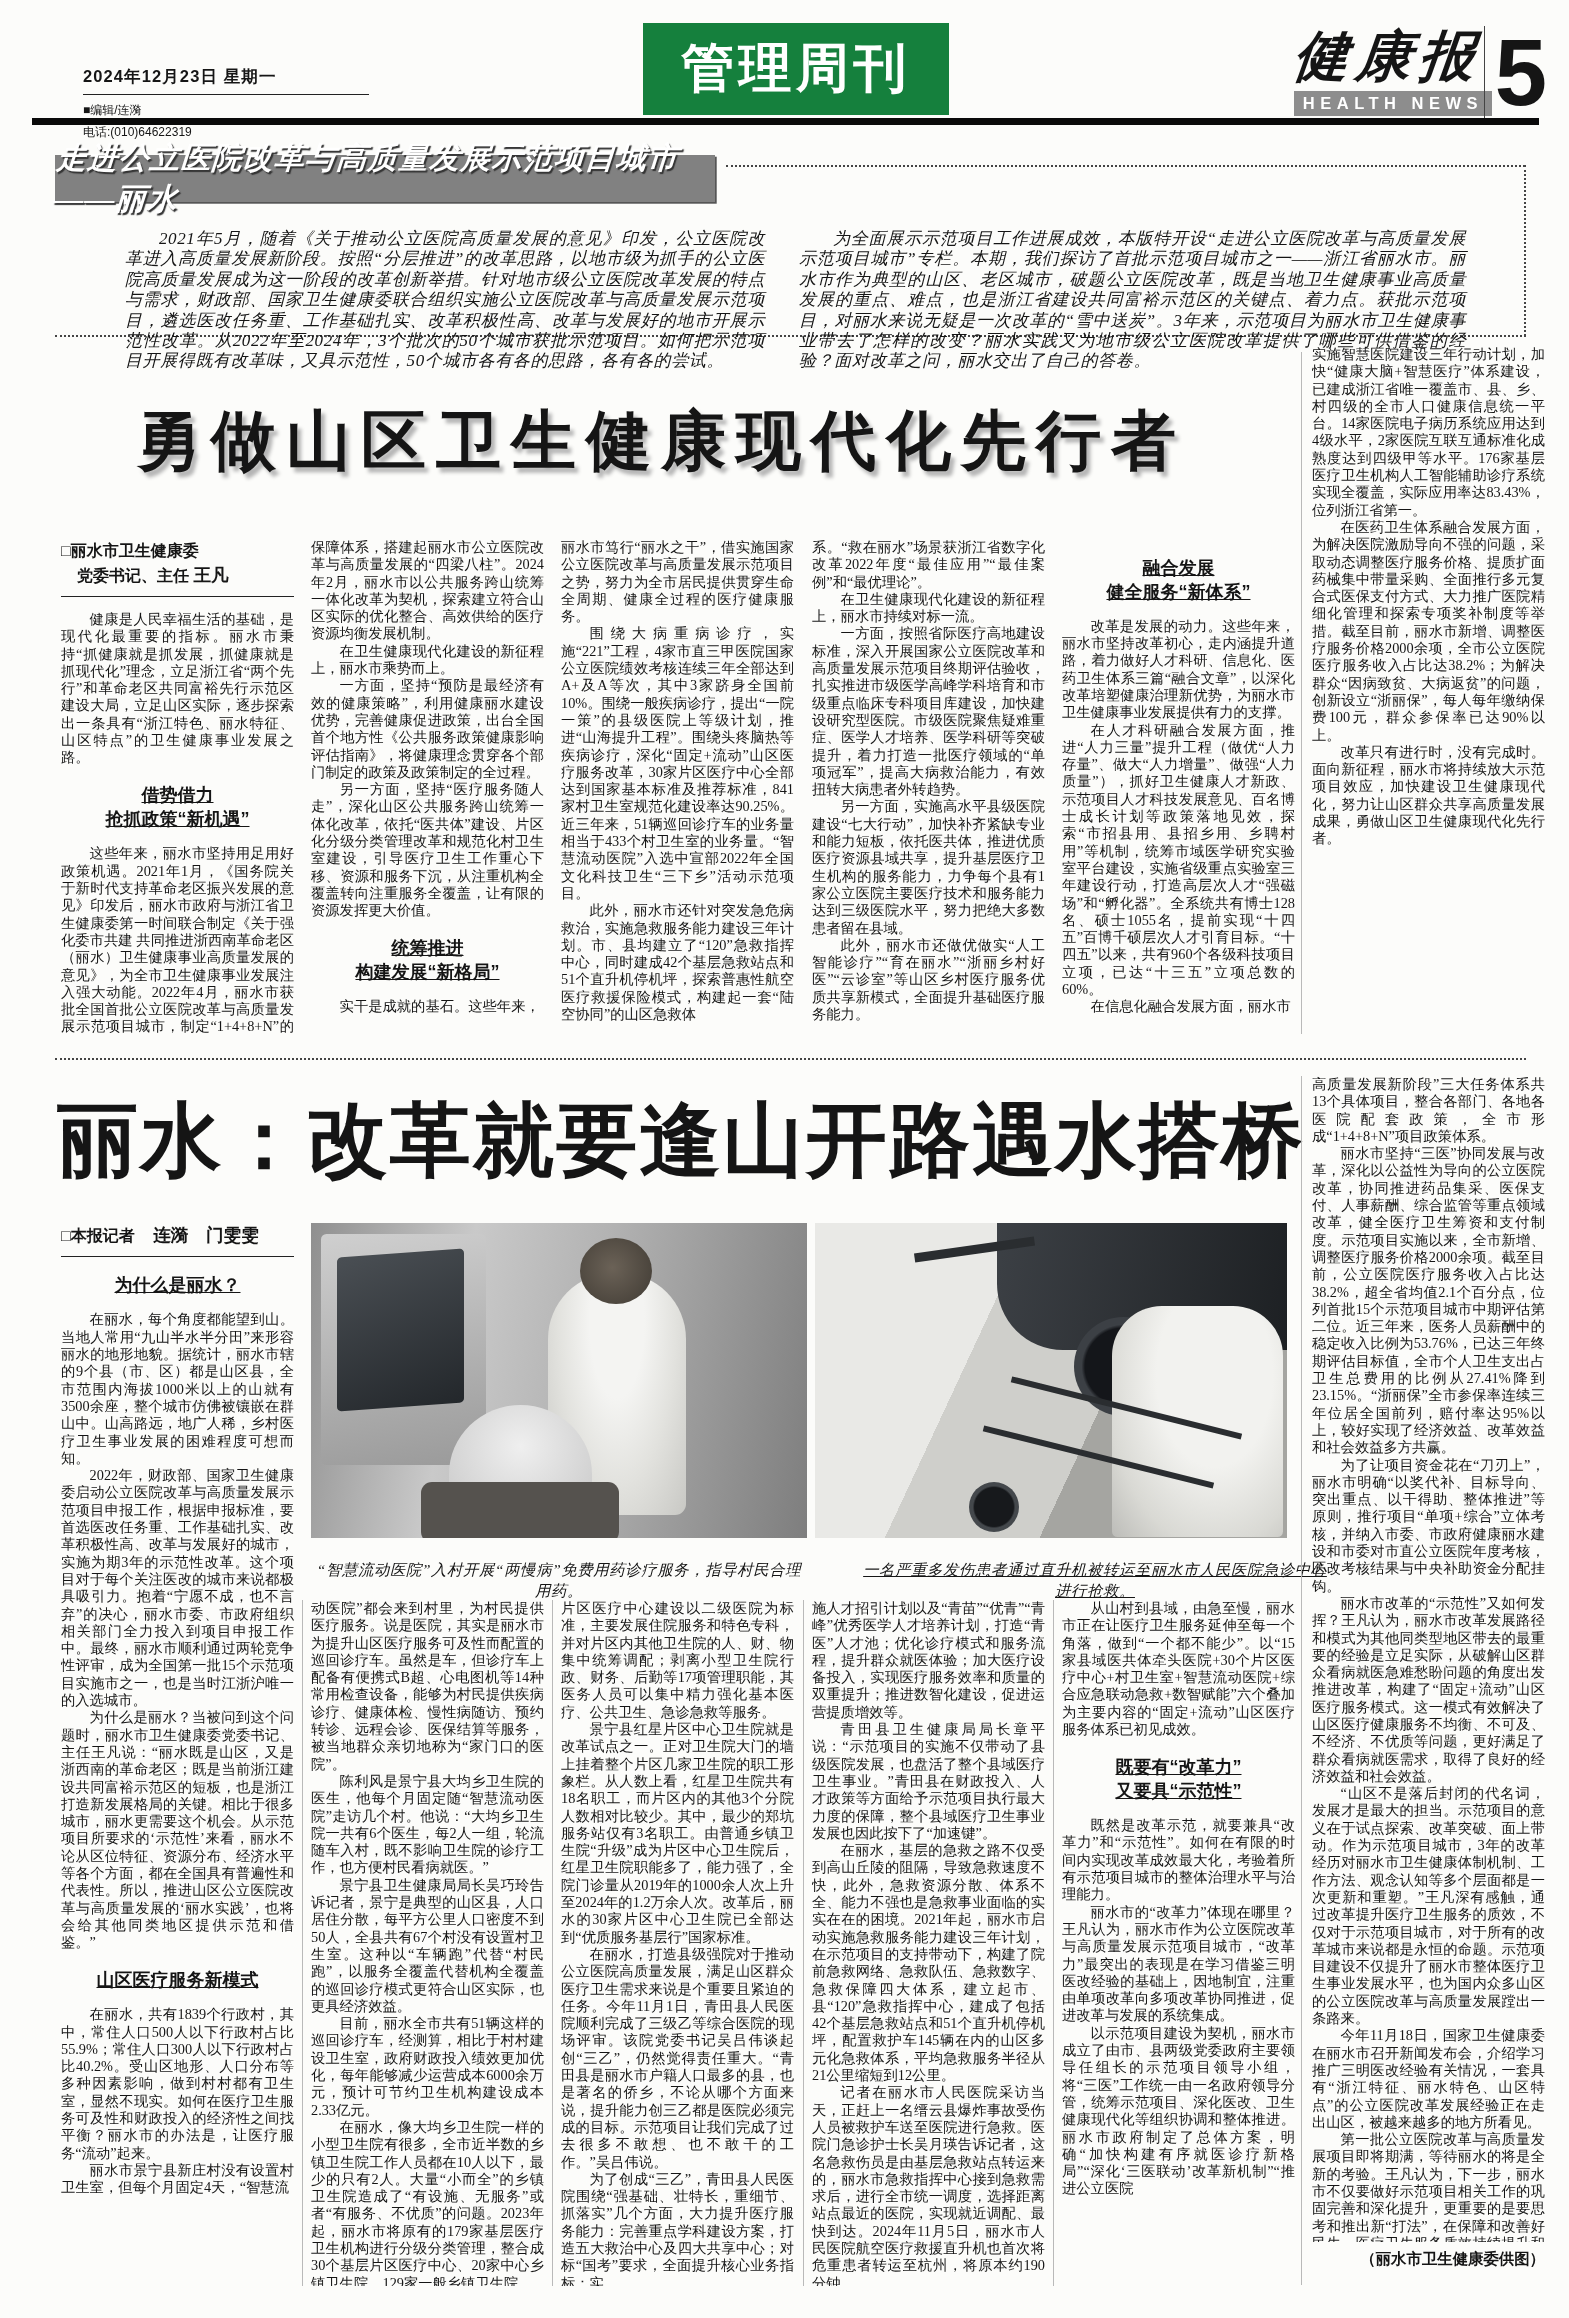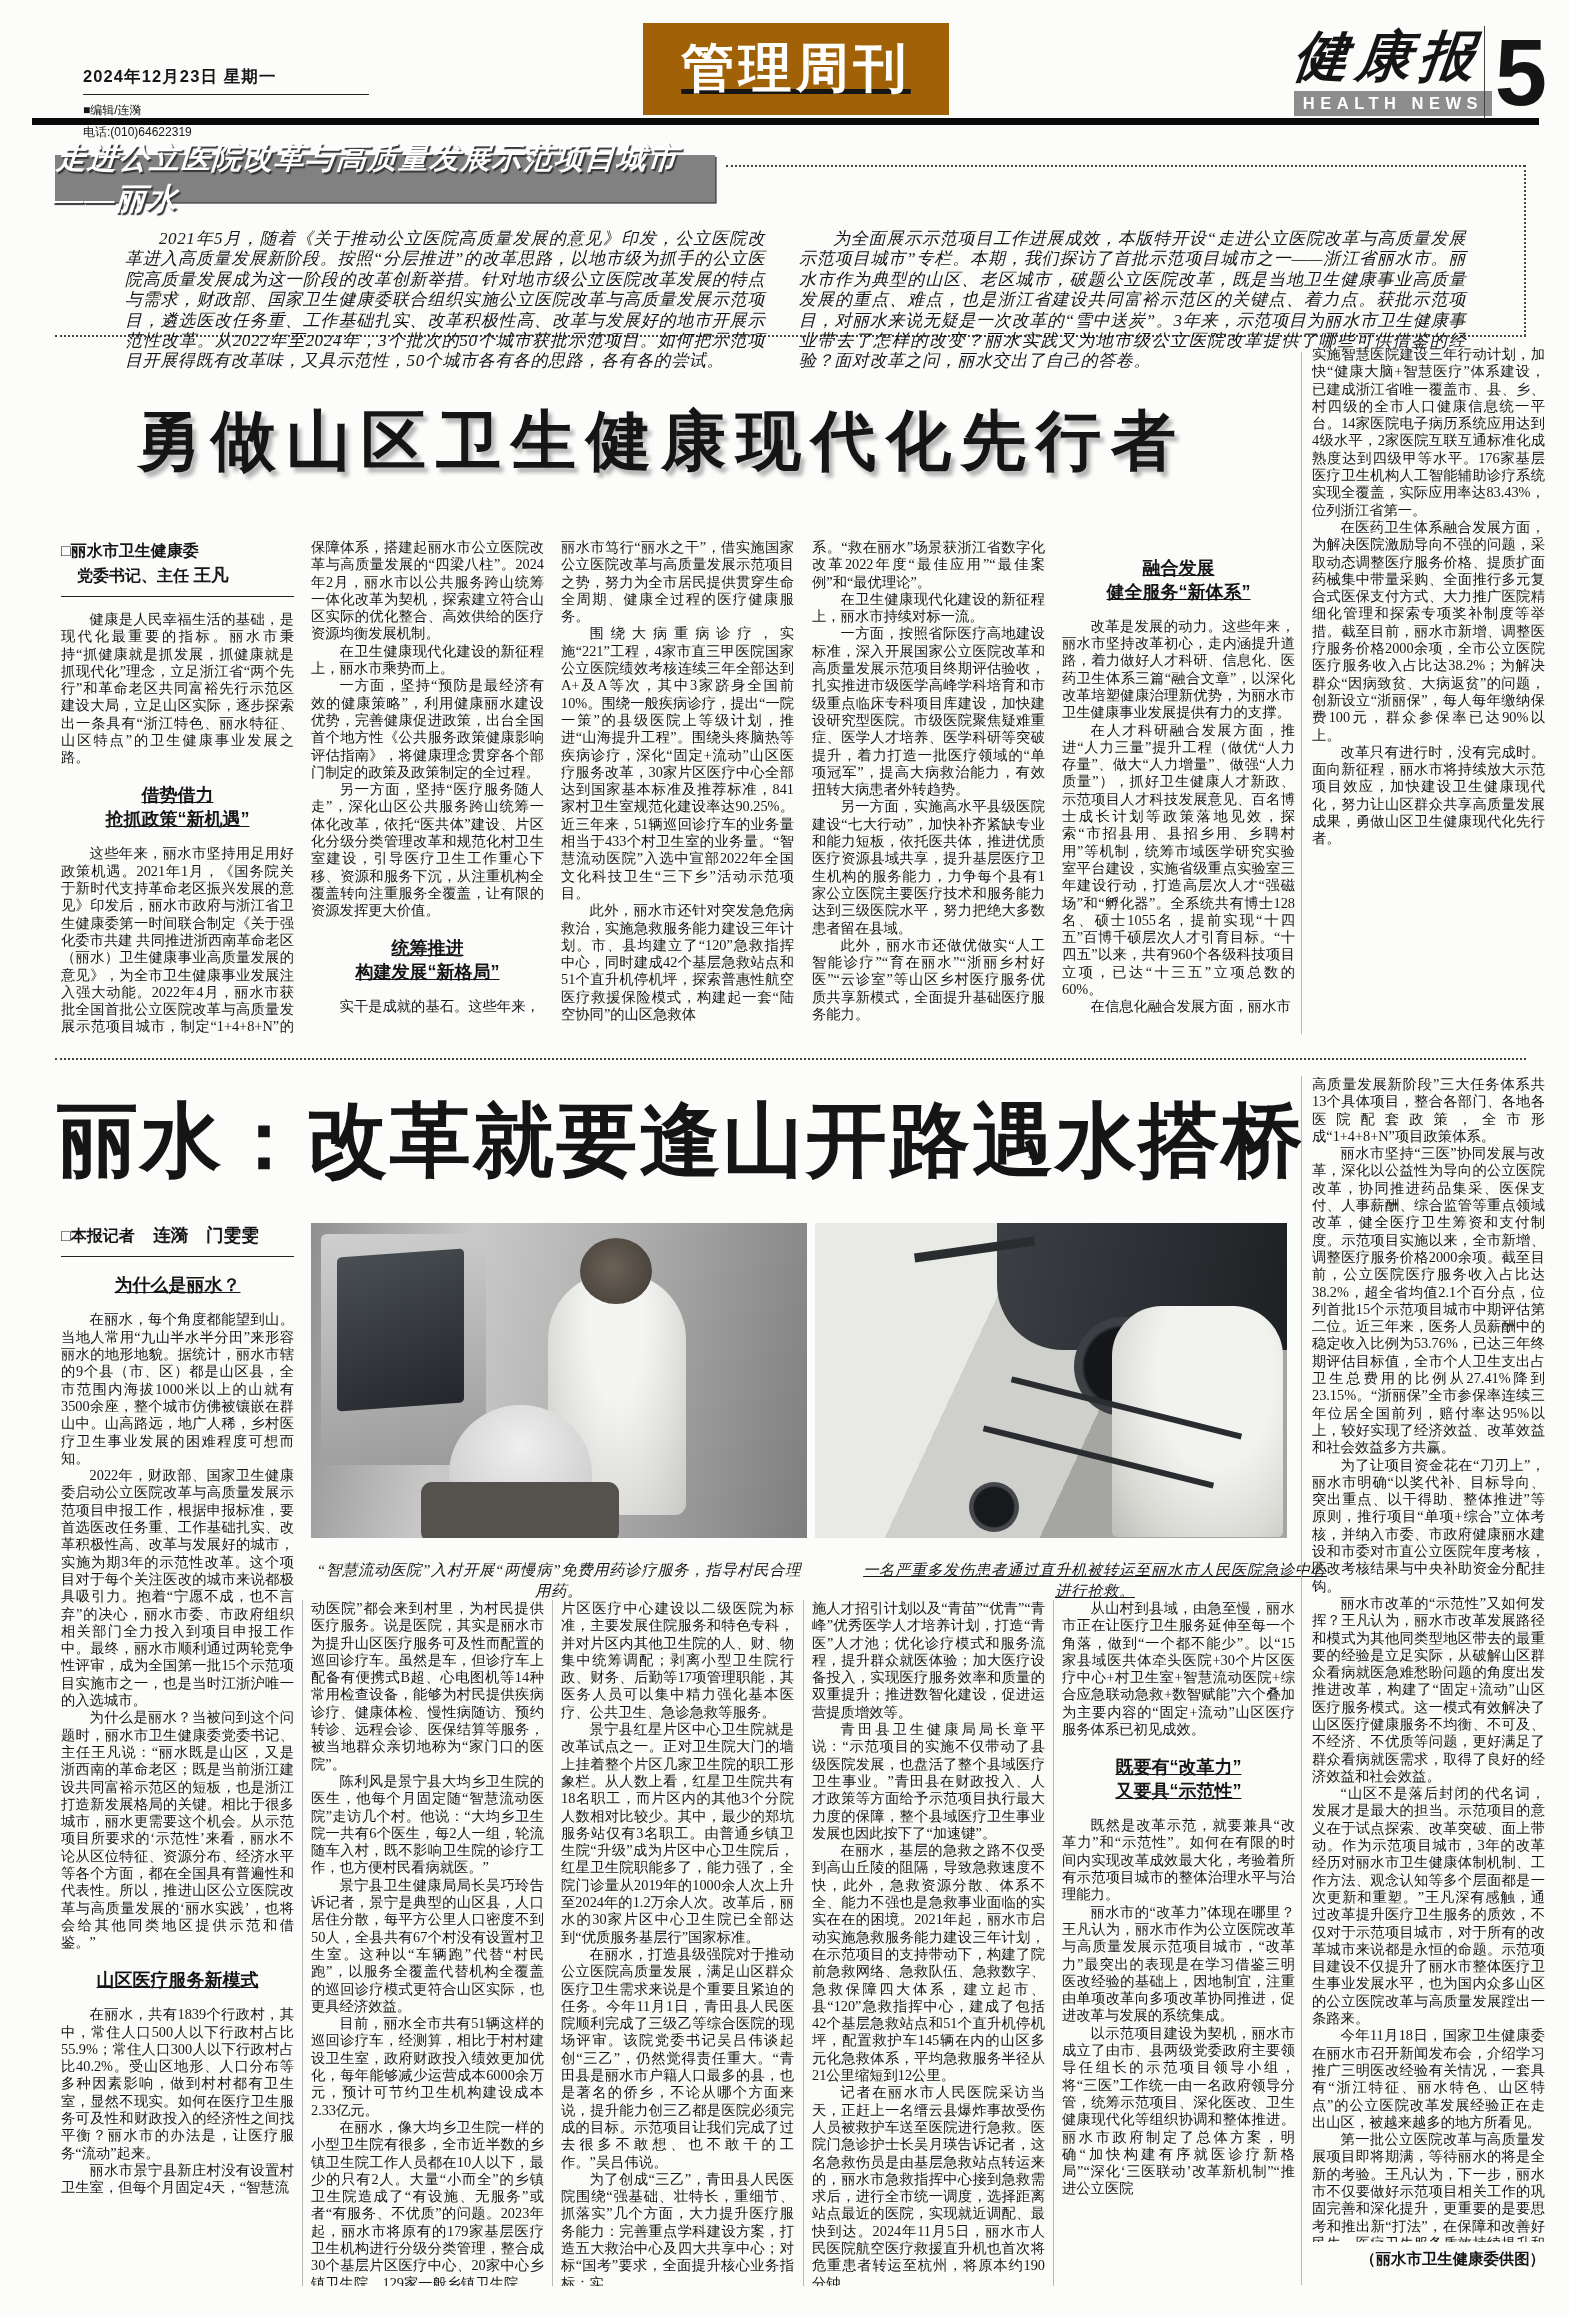--- a/index.html
+++ b/index.html
@@ -4,22 +4,22 @@
 <title>管理周刊</title>
 <style>
   html,body{margin:0;padding:0;background:#e8e8e4;}
   .page{position:relative;width:1569px;height:2319px;background:#fcfcfa;color:#151515;
         font-family:"Liberation Serif","DejaVu Serif",serif;overflow:hidden;}
   
   .hd-date{position:absolute;left:83px;top:66px;width:286px;font-family:"Liberation Sans","DejaVu Sans",sans-serif;}
   .hd-date .d1{font-size:16.5px;font-weight:bold;letter-spacing:1.1px;border-bottom:1.1px solid #222;padding-bottom:5.5px;}
   .hd-date .d2{font-size:12px;margin-top:7.7px;}
   .hd-date .d3{font-size:12px;margin-top:4.4px;}
-  .masthead{position:absolute;left:643px;top:23px;width:306px;height:92px;background:#a16207;
-            display:flex;align-items:center;justify-content:center;text-decoration:underline;}
+  .masthead{position:absolute;left:643px;top:23px;width:306px;height:92px;background:#15803d;
+            display:flex;align-items:center;justify-content:center;}
   .masthead span{color:#fff;font-size:53px;font-weight:900;letter-spacing:4.4px;font-family:"Liberation Serif","DejaVu Serif",serif;}
   .brand{position:absolute;left:1294px;top:29px;width:253px;height:91px;}
   .brand .cn{font-size:55px;font-weight:bold;font-style:italic;letter-spacing:7.7px;transform:skewX(-6deg);line-height:55px;}
   .brand .en{display:inline-block;margin-top:6.6px;background:#8d8d8d;color:#fff;
              font-family:"Liberation Sans","DejaVu Sans",sans-serif;font-weight:bold;
              font-size:16.5px;letter-spacing:5.5px;padding:3.3px 8.8px;}
   .brand .pg{position:absolute;right:0;top:-3.3px;font-size:94px;font-weight:900;
              font-family:"Liberation Sans","DejaVu Sans",sans-serif;line-height:94px;
              border-left:1.7px solid #444;padding-left:10px;}
   .hd-rule{position:absolute;left:32px;top:118px;width:1507px;height:7.2px;background:#0a0a0a;}

